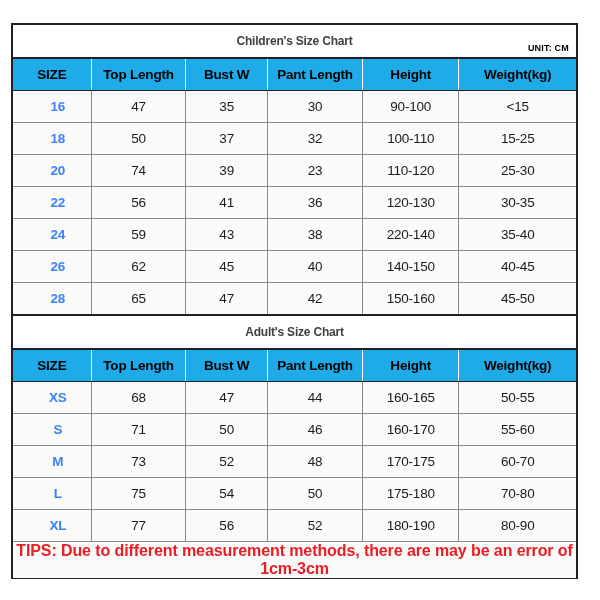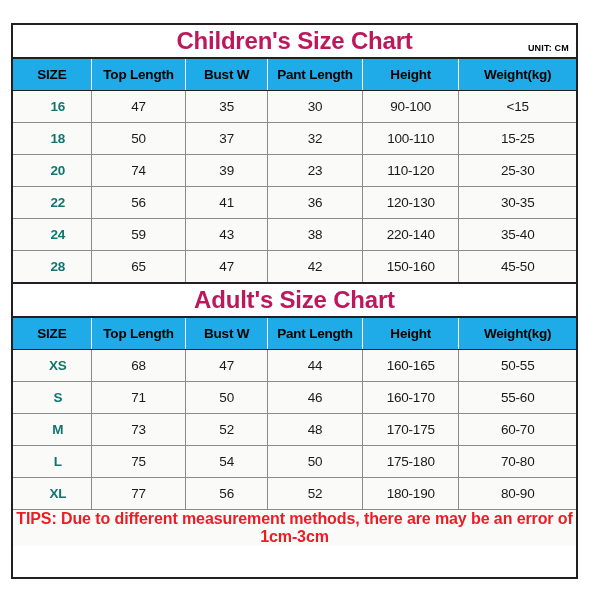--- a/index.html
+++ b/index.html
@@ -36,23 +36,23 @@
   .size-table col.c-weight    { width: 20.8%; }
 
   .title-row td {
     height: 32px;
     background: #ffffff;
     border-bottom: 2px solid #231f20;
     position: relative;
     padding: 0;
   }
   .chart-title {
-    font-size: 24px;
-    font-weight: bold;
-    color: #be185d;
+    font-size: 12px;
+    font-weight: bold;
+    color: #404040;
     text-align: center;
     letter-spacing: -0.2px;
   }
   .unit-label {
     position: absolute;
     right: 7px;
     bottom: 4px;
     font-size: 9px;
     font-weight: bold;
     color: #000000;
@@ -79,21 +79,21 @@
     background: #fafaf8;
     color: #1a1a1a;
     font-size: 13.5px;
     text-align: center;
     border-right: 1px solid #8a8a8a;
     border-bottom: 1px solid #8a8a8a;
     padding: 0;
     letter-spacing: -0.2px;
   }
   .data-row td:last-child { border-right: none; }
-  .data-row td.size-cell { font-weight: bold; color: #0f766e; padding-left: 12px; }
+  .data-row td.size-cell { font-weight: bold; color: #3b82f6; padding-left: 12px; }
   .data-row.last-row td { border-bottom: 2px solid #231f20; }
 
   .tips-row td {
     height: 28px;
     background: #fafaf8;
     text-align: center;
     padding: 0;
     border: none;
   }
   .tips-text {
@@ -165,20 +165,28 @@
         <td>30-35</td>
       </tr>
       <tr class="data-row">
         <td class="size-cell">24</td>
         <td>59</td>
         <td>43</td>
         <td>38</td>
         <td>220-140</td>
         <td>35-40</td>
       </tr>
+      <tr class="data-row">
+        <td class="size-cell">26</td>
+        <td>62</td>
+        <td>45</td>
+        <td>40</td>
+        <td>140-150</td>
+        <td>40-45</td>
+      </tr>
       <tr class="data-row last-row">
         <td class="size-cell">28</td>
         <td>65</td>
         <td>47</td>
         <td>42</td>
         <td>150-160</td>
         <td>45-50</td>
       </tr>
     </tbody>
   </table>

